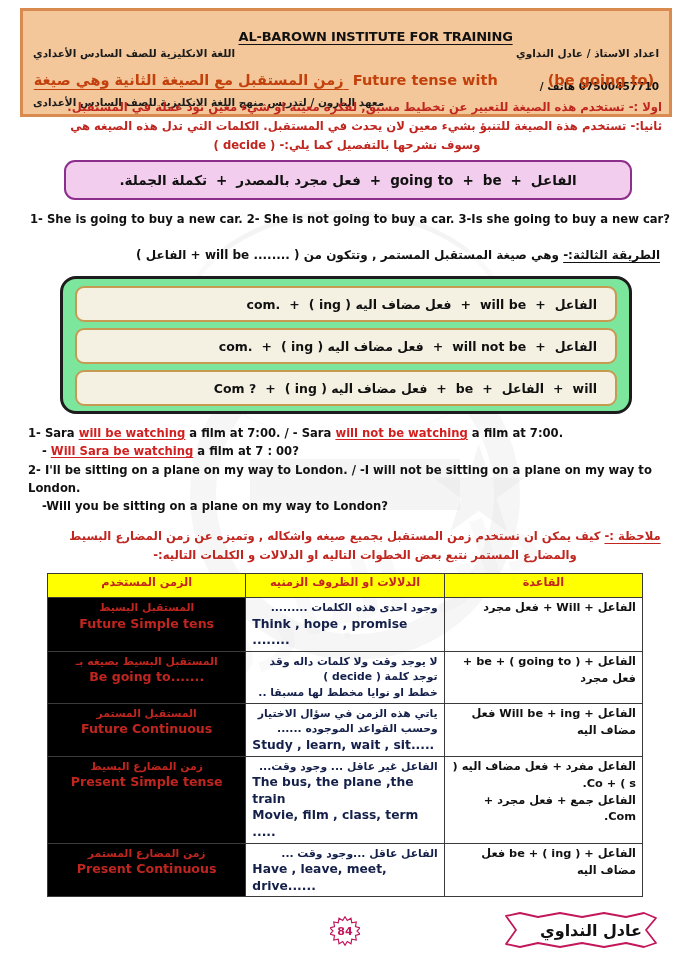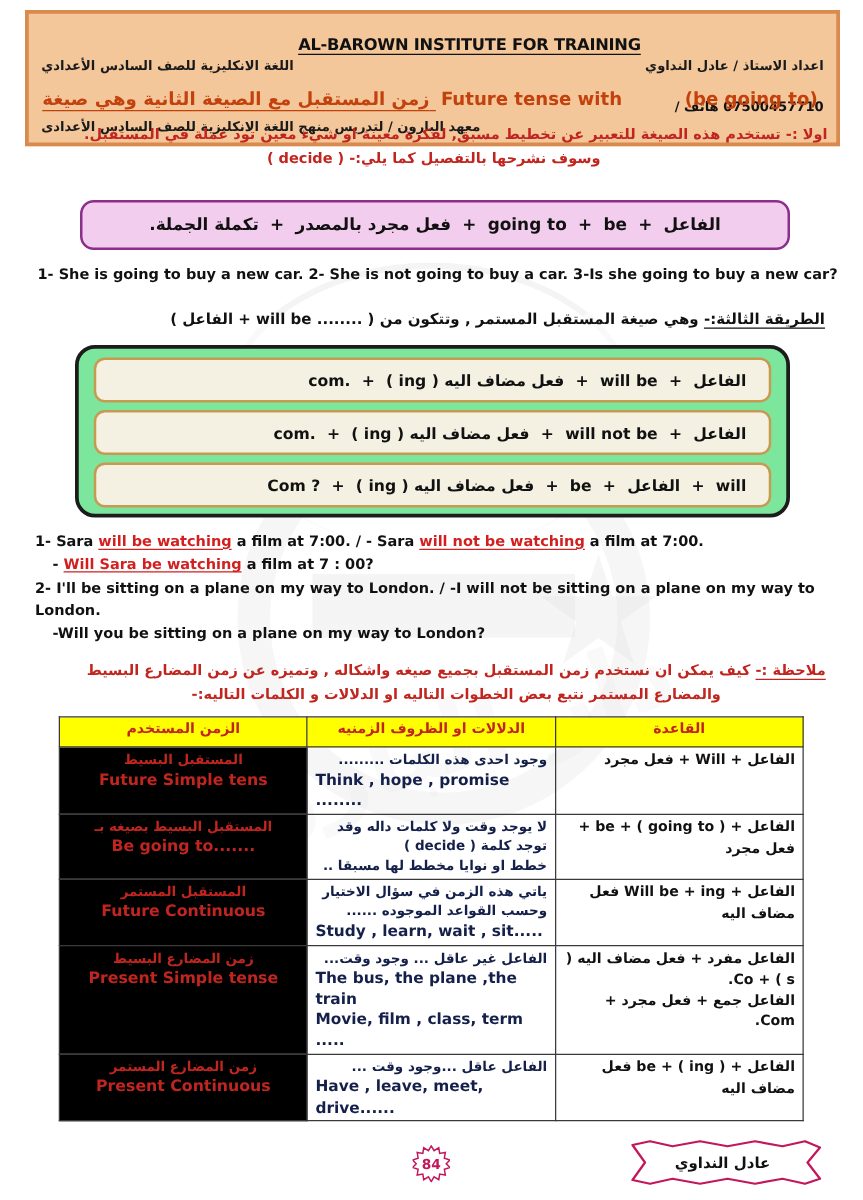--- a/index.html
+++ b/index.html
@@ -368,26 +368,26 @@
 
   .sig-ribbon {
     position: absolute;
     left: 494px; top: 910px;
     width: 168px; height: 40px;
     direction: rtl;
   }
   .sig-ribbon svg { position: absolute; left: 0; top: 0; }
   .sig-ribbon .sig-text {
     position: absolute;
-    left: 0; top: 0;
+    left: 13px; top: 0;
     width: 168px; height: 40px;
     display: flex;
     align-items: center;
     justify-content: center;
-    font-size: 12px;
+    font-size: 16px;
     font-weight: bold;
     color: #111;
     direction: rtl;
   }
 </style>
 </head>
 <body>
 
 <div id="watermark">
   <div class="wm-arc"></div>
@@ -412,20 +412,21 @@
     </div>
   </div>
 
   <div class="title-line">
     <span class="en">(be going to)</span><span class="gap"></span><span class="en">Future tense with</span>
     <span>زمن المستقبل مع الصيغة الثانية وهي صيغة</span>
   </div>
 
   <div class="intro">
     <div>اولا :- تستخدم هذه الصيغة للتعبير عن تخطيط مسبق, لفكرة معينة او شيء معين تود عملة في المستقبل.</div>
+    <div>ثانيا:- تستخدم هذة الصيغة للتنبؤ بشيء معين لان يحدث في المستقبل. الكلمات التي تدل هذه الصيغه هي</div>
     <div class="l3">
       <span>وسوف نشرحها بالتفصيل كما يلي:-</span>
       <span class="ltr">( decide )</span>
     </div>
   </div>
 
   <div class="pink-box">
     <span>الفاعل</span>
     <span class="plus">+</span>
     <span class="ltr">be</span>

